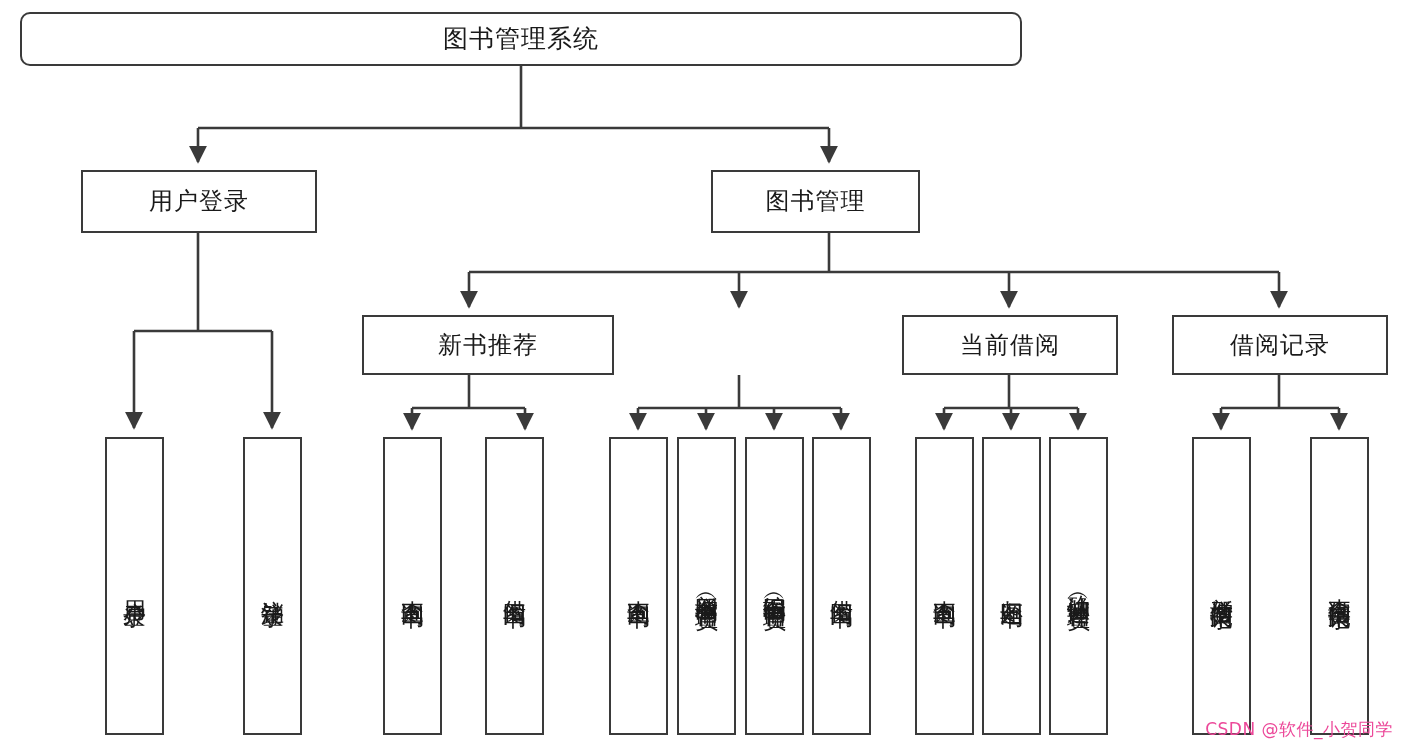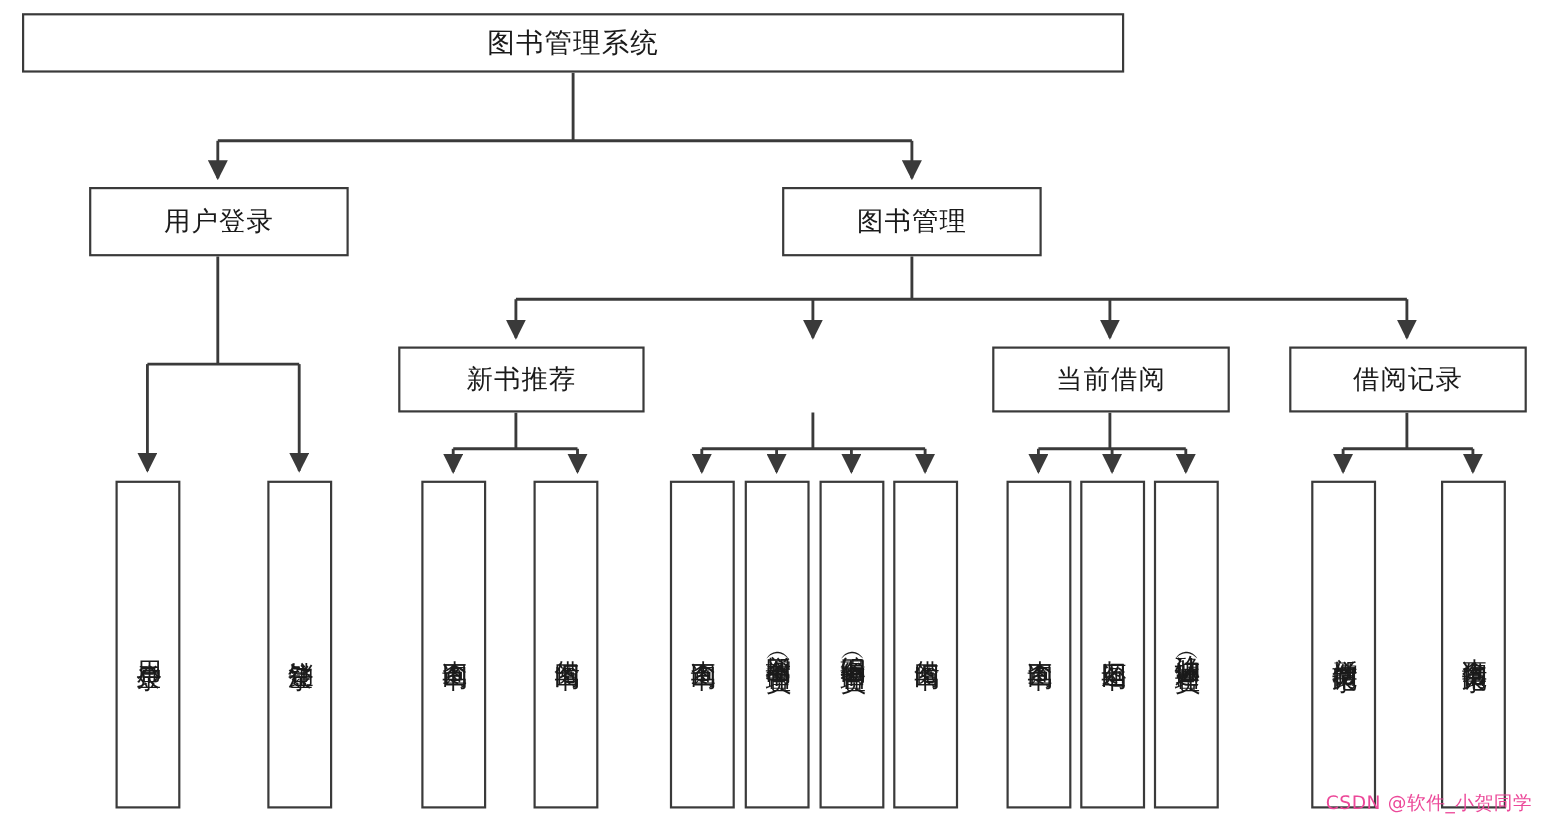--- a/index.html
+++ b/index.html
@@ -119,32 +119,32 @@
       <path d="M 1011 408 L 1011 429" marker-end="url(#arr)"></path>
       <path d="M 1078 408 L 1078 429" marker-end="url(#arr)"></path>
 
       <path d="M 1279 375 L 1279 408"></path>
       <path d="M 1221 408 L 1339 408"></path>
       <path d="M 1221 408 L 1221 429" marker-end="url(#arr)"></path>
       <path d="M 1339 408 L 1339 429" marker-end="url(#arr)"></path>
     </g>
   </svg>
 
-  <div class="node horiz" id="root-node" style="left:20px; top:12px; width:1002px; height:54px;">
+  <div class="node horiz" id="root-node" style="left:20px; top:12px; width:1002px; height:54px;border-radius:10px;">
     <span>图书管理系统</span>
   </div>
 
   <div class="node horiz" style="left:81px; top:170px; width:236px; height:63px;">
     <span>用户登录</span>
   </div>
-  <div class="node horiz" style="left:711px; top:170px; width:236px; height:63px;">
+  <div class="node horiz" style="left:711px; top:170px; width:209px; height:63px;">
     <span>图书管理</span>
   </div>
 
-  <div class="node horiz" style="left:362px; top:315px; width:224px; height:60px;">
+  <div class="node horiz" style="left:362px; top:315px; width:252px; height:60px;">
     <span>新书推荐</span>
   </div>
   <div class="node horiz" style="left:1172px; top:315px; width:216px; height:60px;">
     <span>借阅记录</span>
   </div>
   <div class="node horiz" style="left:902px; top:315px; width:216px; height:60px;">
     <span>当前借阅</span>
   </div>
 
   <div class="node vert" style="left:105px; top:437px; width:59px; height:298px;">

